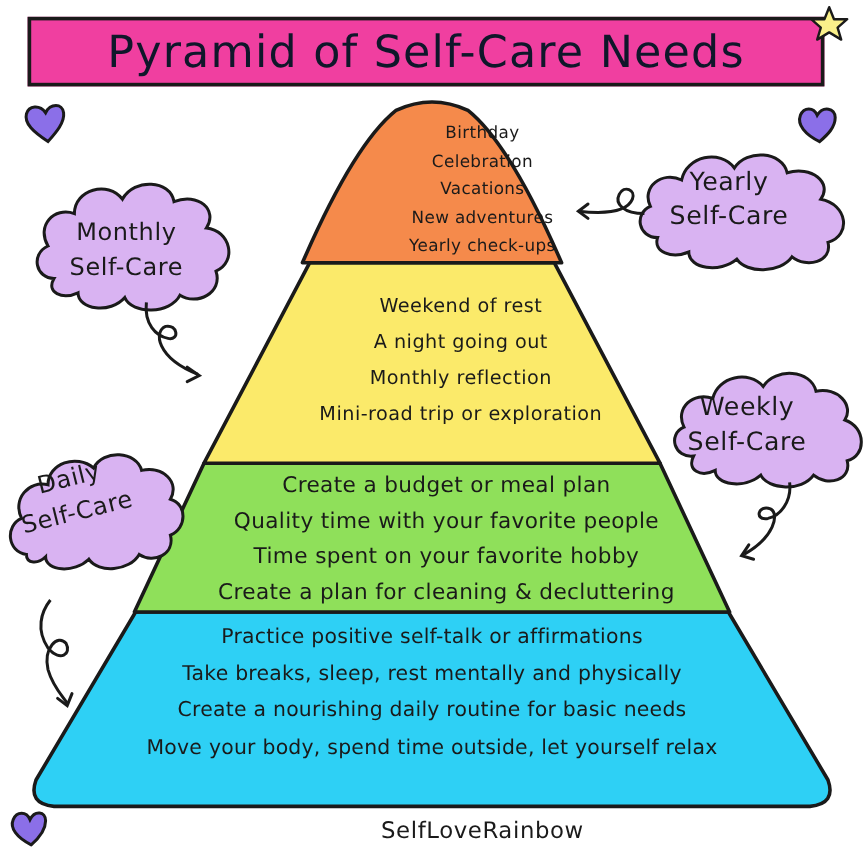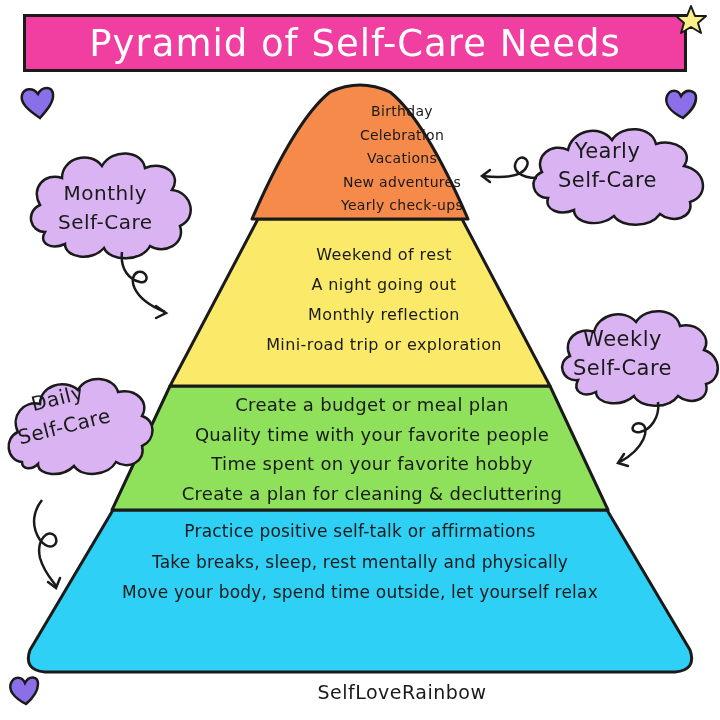--- a/index.html
+++ b/index.html
@@ -1,18 +1,18 @@
 <!DOCTYPE html>
 <html><head>
   <meta charset="utf-8">
   <style>
     html, body { margin:0; padding:0; background:#ffffff; }
     body { width:720px; height:720px; position:relative; overflow:hidden; font-family:"DejaVu Sans", sans-serif; color:#1a1a1a; }
     .title-banner { position:absolute; left:23px; top:14px; width:664px; height:58px; background:#f03fa0; border:3px solid #1a1a1a; box-sizing:border-box; display:flex; align-items:center; justify-content:center; }
-    .title-text { font-size:37px; letter-spacing:1px; color:#ffffff; white-space:nowrap; }
+    .title-text { font-size:37px; letter-spacing:1px; color:#0f172a; white-space:nowrap; }
     svg.art { position:absolute; left:0; top:0; }
     .tier-text { position:absolute; left:0; width:720px; text-align:center; white-space:nowrap; color:#1a1a1a; }
     .tier-text div { line-height:inherit; }
     .cloud-label { position:absolute; text-align:center; white-space:nowrap; color:#1a1a1a; font-size:20px; line-height:29px; letter-spacing:0.5px; }
     .credit { position:absolute; left:0; width:720px; top:681px; text-align:center; font-size:19px; letter-spacing:0.5px;padding-left:42px; }
   </style>
 </head>
 <body>
 
 <div class="title-banner">
@@ -106,16 +106,17 @@
 <div class="tier-text" style="top:390px; font-size:18px; line-height:29.5px; letter-spacing:0.3px;margin-left:12px;">
   <div>Create a budget or meal plan</div>
   <div>Quality time with your favorite people</div>
   <div>Time spent on your favorite hobby</div>
   <div>Create a plan for cleaning &amp; decluttering</div>
 </div>
 
 <div class="tier-text" style="top:516px; font-size:17px; line-height:30.5px; letter-spacing:0.2px;">
   <div>Practice positive self-talk or affirmations</div>
   <div>Take breaks, sleep, rest mentally and physically</div>
+  <div>Create a nourishing daily routine for basic needs</div>
   <div>Move your body, spend time outside, let yourself relax</div>
 </div>
 
 <div class="credit">SelfLoveRainbow</div>
 
 </body></html>

